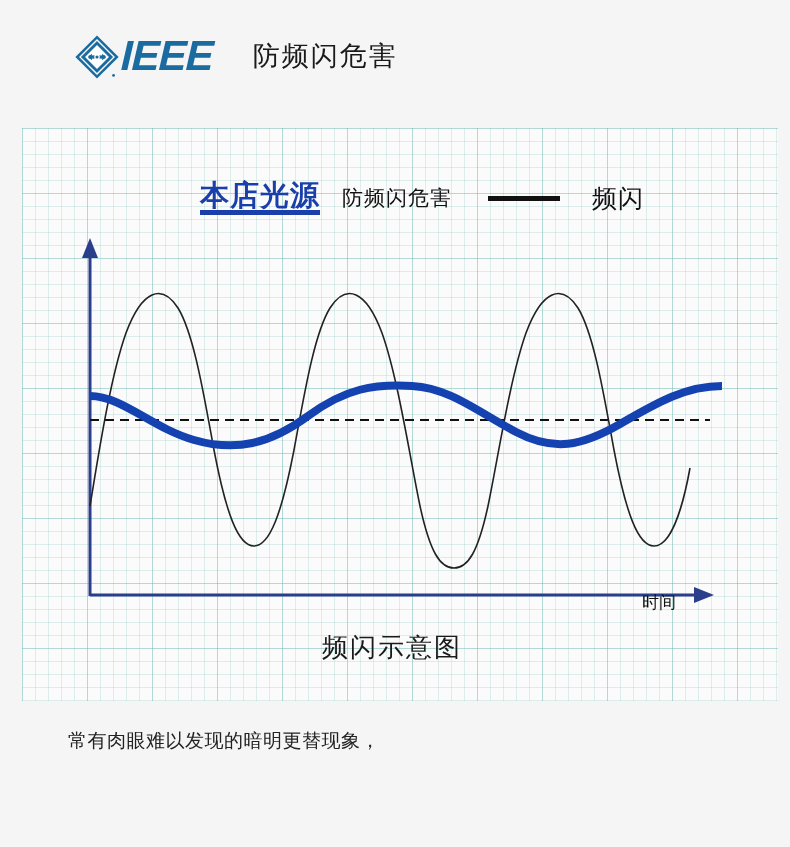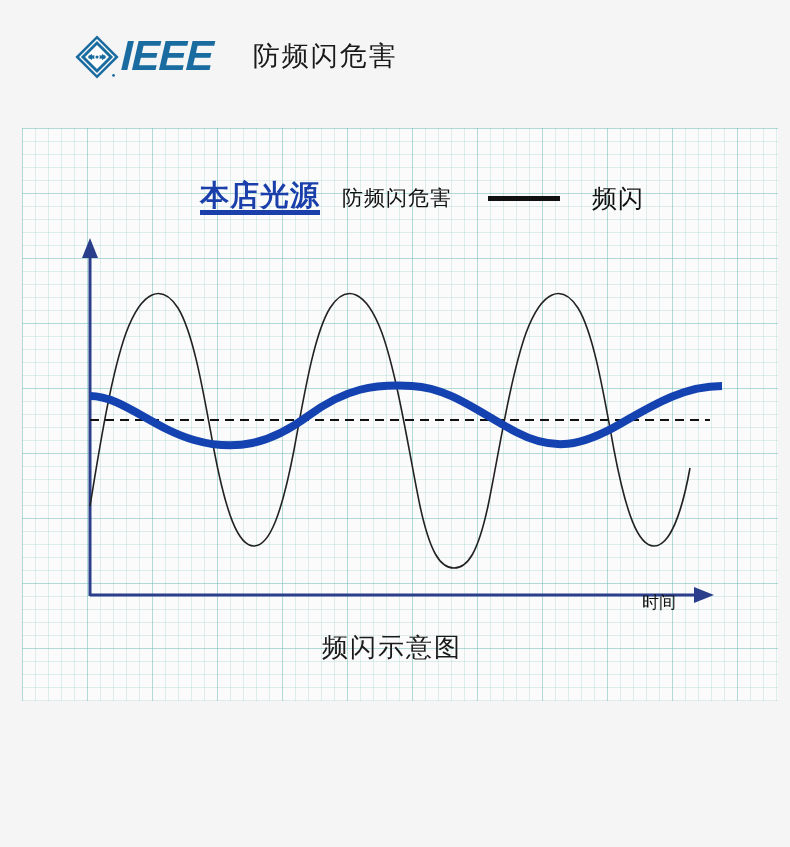--- a/index.html
+++ b/index.html
@@ -224,13 +224,14 @@
              C 532,324 560,318 598,296
              C 636,274 664,258 700,258"></path>
   </svg>
 
   <div class="axis-label-time">时间</div>
 
   <div class="chart-caption">频闪示意图</div>
 </div>
 
 <div class="footer">
+  <div class="footer-line">常有肉眼难以发现的暗明更替现象，</div>
 </div>
 
 </body></html>

